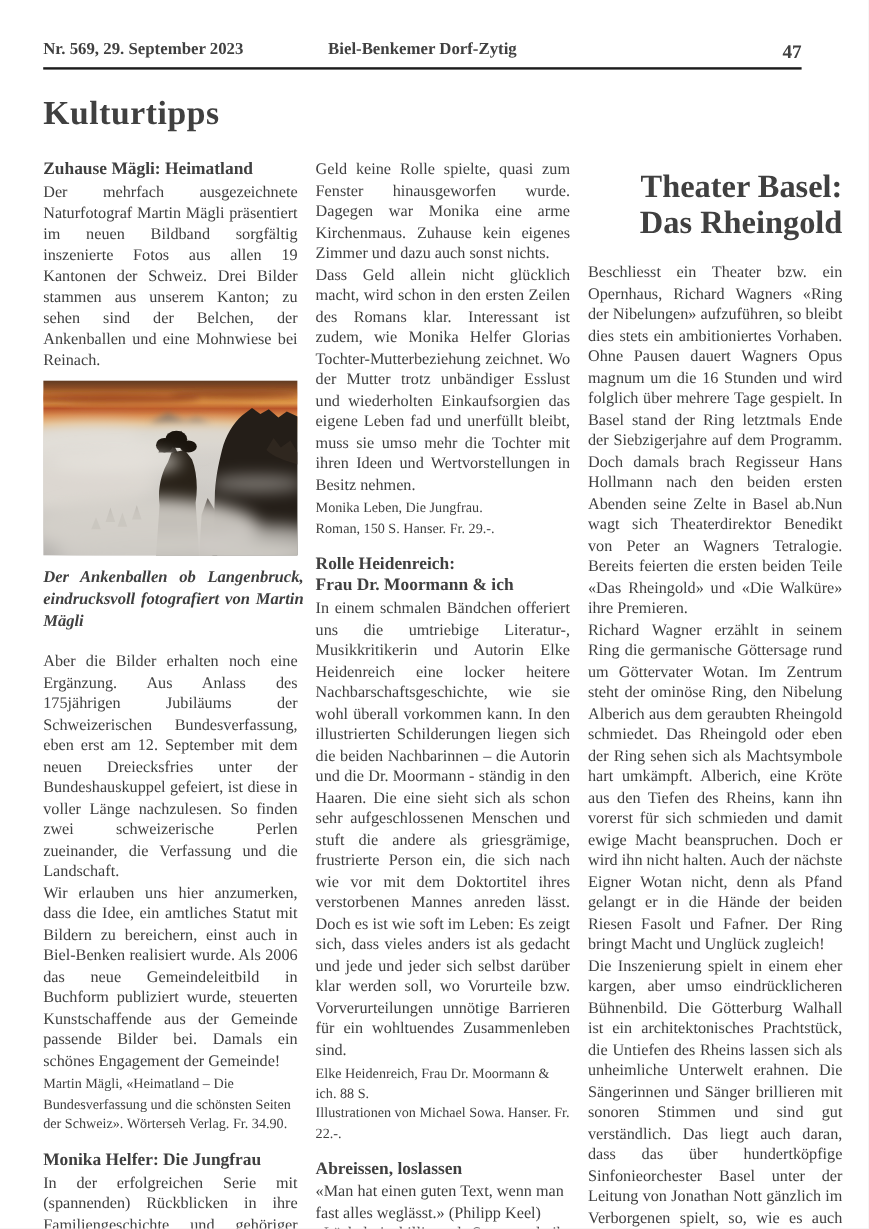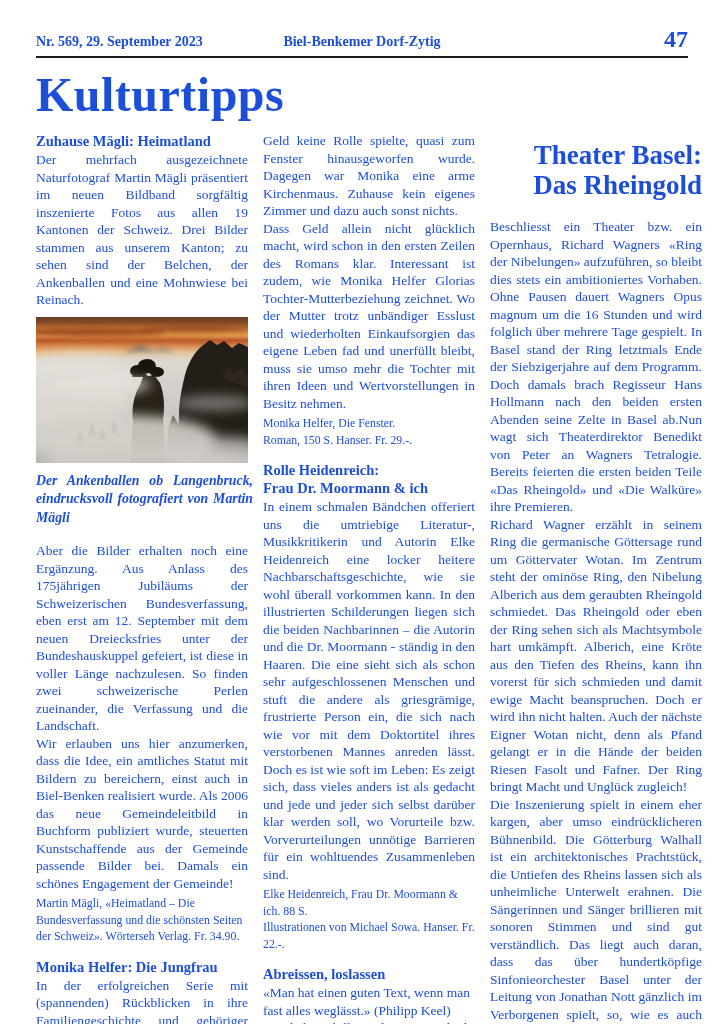--- a/index.html
+++ b/index.html
@@ -1,28 +1,28 @@
 <!DOCTYPE html>
 <html lang="de"><head>
 <meta charset="utf-8">
 <style>
   html,body{margin:0;padding:0;background:#e8e8e8;}
   .page{
     width:724px;height:1024px;box-sizing:border-box;background:#ffffff;
     margin:0 auto;overflow:hidden;position:relative;
-    font-family:"Liberation Serif","DejaVu Serif",serif;color:#1d4ed8;
-    padding:30px 36px 0 36px;
+    font-family:"Liberation Serif","DejaVu Serif",serif;color:#404040;
+    padding:30px 56px 0 36px;
   }
   
   .masthead{position:relative;height:26px;border-bottom:2.5px solid #1c1c1c;}
   .issue-date{position:absolute;left:0;bottom:6px;font-weight:bold;font-size:14px;}
   .paper-name{position:absolute;left:50%;transform:translateX(-50%);bottom:6px;font-weight:bold;font-size:14px;}
-  .page-number{position:absolute;right:0;bottom:3px;font-weight:bold;font-size:24px;}
+  .page-number{position:absolute;right:0;bottom:3px;font-weight:bold;font-size:16px;}
   
-  h1.page-title{font-size:48px;line-height:42px;font-weight:bold;margin:16px 0 16px 0;letter-spacing:0.5px;}
+  h1.page-title{font-size:28px;line-height:42px;font-weight:bold;margin:16px 0 16px 0;letter-spacing:0.5px;}
   
   .cols{display:flex;gap:15px;align-items:flex-start;}
   .col{flex:0 0 212px;width:212px;font-size:13.5px;line-height:17.5px;text-align:justify;}
   .col p{margin:0;}
   h3.sec-head{font-size:14.5px;line-height:18px;font-weight:bold;margin:13px 0 1px 0;text-align:left;}
   h3.sec-head.first{margin-top:0;}
   h3.sec-head .hl{display:block;}
   p.cite{font-size:11.8px;line-height:16.5px;text-align:left;margin-top:3px;}
   .cite-line{display:block;}
   p.quote{text-align:left;}
@@ -124,21 +124,21 @@
 
       <h3 class="sec-head">Monika Helfer: Die Jungfrau</h3>
       <p>In der erfolgreichen Serie mit (spannenden) Rückblicken in ihre Familiengeschichte und gehöriger Reflexion derselben erzählt Monika Helfer im neuesten Band von Gloria. Gloria und sie (Monika, Moni, bisweilen auch Mo-Nee) waren zur Schulzeit beste Freundinnen, haben sich aber danach aus den Augen verloren. Wo sich zumindest für Gloria das Lebensende abzeichnet, treffen sie sich nochmals.</p>
 
     </div>
 
     <div class="col">
       <p>Geld keine Rolle spielte, quasi zum Fenster hinausgeworfen wurde. Dagegen war Monika eine arme Kirchenmaus. Zuhause kein eigenes Zimmer und dazu auch sonst nichts.</p>
       <p>Dass Geld allein nicht glücklich macht, wird schon in den ersten Zeilen des Romans klar. Interessant ist zudem, wie Monika Helfer Glorias Tochter-Mutterbeziehung zeichnet. Wo der Mutter trotz unbändiger Esslust und wiederholten Einkaufsorgien das eigene Leben fad und unerfüllt bleibt, muss sie umso mehr die Tochter mit ihren Ideen und Wertvorstellungen in Besitz nehmen.</p>
       <p class="cite">
-          <span class="cite-line">Monika Helfer, Die Fenster.</span>
+          <span class="cite-line">Monika Leben, Die Jungfrau.</span>
           <span class="cite-line">Roman, 150 S.  Hanser.  Fr. 29.-.</span>
         </p>
 
       <h3 class="sec-head">
           <span class="hl">Rolle Heidenreich:</span>
           <span class="hl">Frau Dr. Moormann &amp; ich</span>
         </h3>
       <p>In einem schmalen Bändchen offeriert uns die umtriebige Literatur-, Musikkritikerin und Autorin Elke Heidenreich eine locker heitere Nachbarschaftsgeschichte, wie sie wohl überall vorkommen kann. In den illustrierten Schilderungen liegen sich die beiden Nachbarinnen – die Autorin und die Dr. Moormann - ständig in den Haaren. Die eine sieht sich als schon sehr aufgeschlossenen Menschen und stuft die andere als griesgrämige, frustrierte Person ein, die sich nach wie vor mit dem Doktortitel ihres verstorbenen Mannes anreden lässt. Doch es ist wie soft im Leben: Es zeigt sich, dass vieles anders ist als gedacht und jede und jeder sich selbst darüber klar werden soll, wo Vorurteile bzw. Vorverurteilungen unnötige Barrieren für ein wohltuendes Zusammenleben sind.</p>
       <p class="cite">
           <span class="cite-line">Elke Heidenreich, Frau Dr. Moormann &amp; ich.  88 S.</span>

